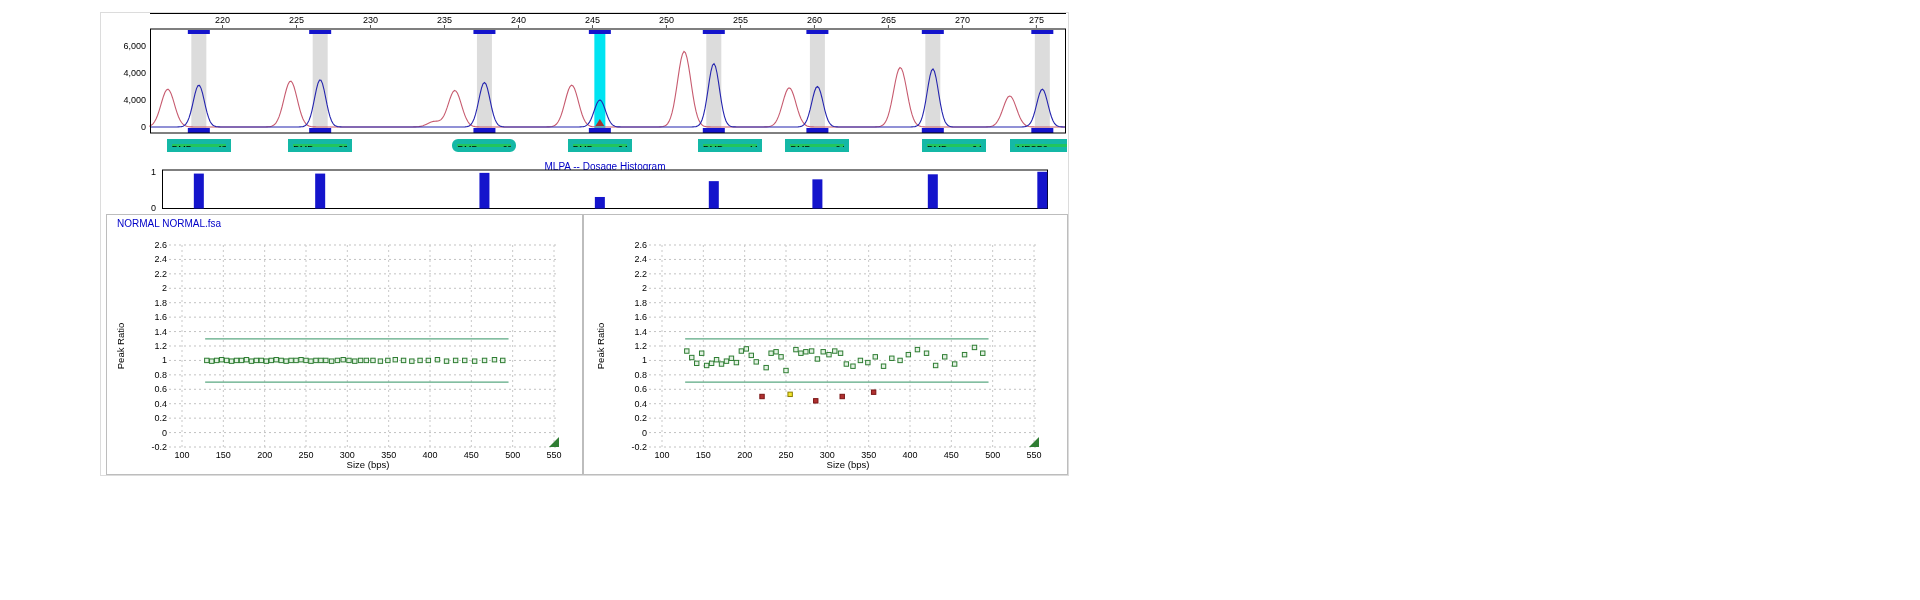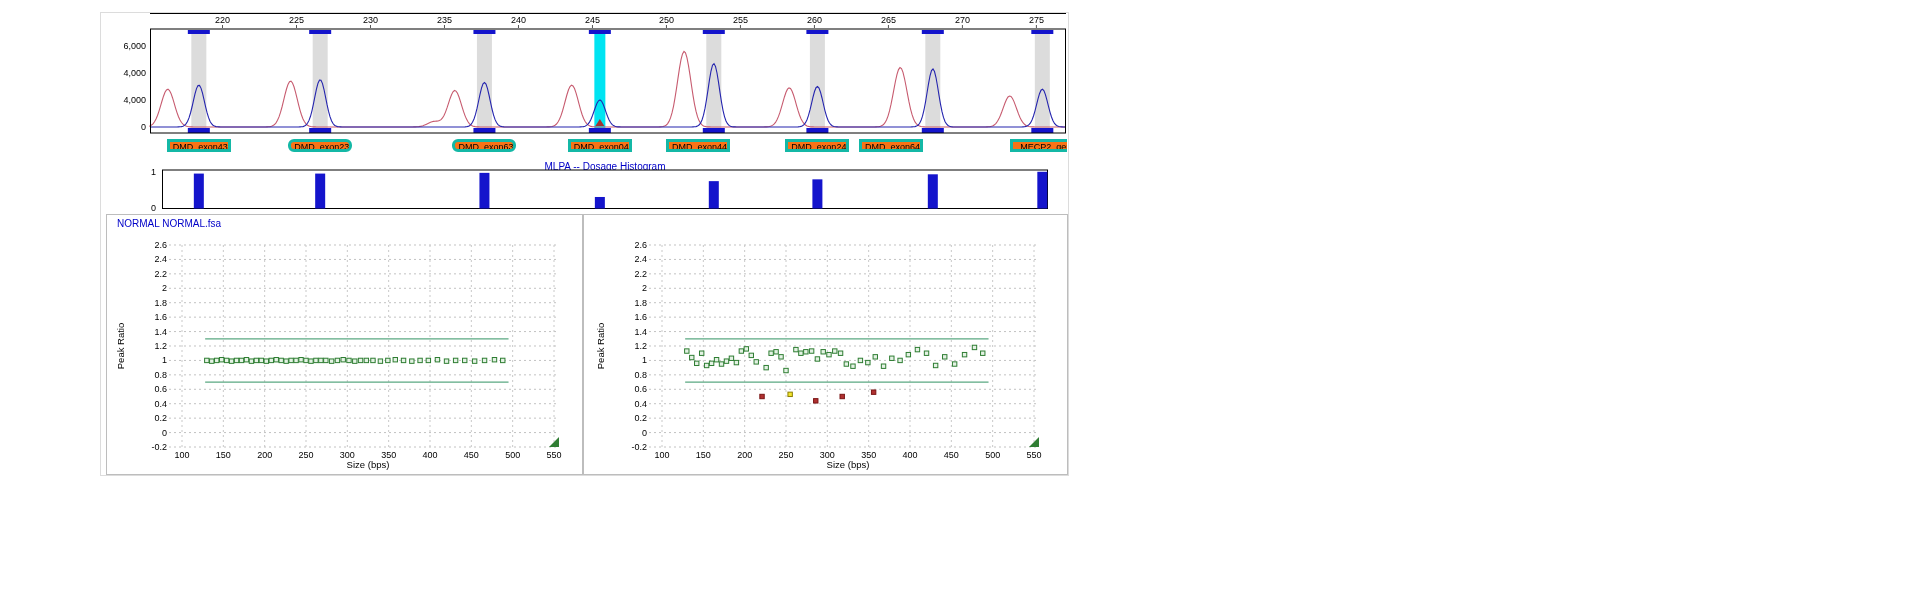--- a/index.html
+++ b/index.html
@@ -4,21 +4,21 @@
 <style>
   *{margin:0;padding:0;box-sizing:border-box}
   html,body{width:1920px;height:600px;background:#ffffff;font-family:"Liberation Sans",sans-serif;position:relative;overflow:hidden}
   svg{position:absolute;overflow:visible}
   svg text{font-family:"Liberation Sans",sans-serif}
   #frame{position:absolute;left:100px;top:12px;width:969px;height:464px;border:1px solid #dcdcdc;background:#fff}
   #trace-svg{left:150px;top:12px}
   .trace-ylab{position:absolute;left:102px;width:44px;text-align:right;font-size:9px;line-height:10px;color:#000}
   #ylab-0{top:41px}#ylab-1{top:68px}#ylab-2{top:95px}#ylab-3{top:122px}
   #bin-labels{position:absolute;left:150px;top:139px;width:917px;height:14px;overflow:hidden}
-  .bin-label{position:absolute;top:0;width:64px;height:13px;line-height:11px;font-size:9px;text-align:right;background:#f97316;border:3px solid #14b8a6;color:#000;overflow:hidden;white-space:nowrap;cursor:pointer}
+  .bin-label{position:absolute;top:0;width:64px;height:13px;line-height:11px;font-size:9px;text-align:center;background:#22c55e;border:5px solid #14b8a6;color:#000;overflow:hidden;white-space:nowrap;cursor:pointer}
   #hist-title{position:absolute;left:162px;top:161px;width:886px;text-align:center;font-size:10px;color:#0000c8}
   #hist-svg{left:162px;top:168px}
   .hist-ylab{position:absolute;left:110px;width:46px;text-align:right;font-size:9px;line-height:10px;color:#000}
   #hylab-1{top:167px}#hylab-0{top:203px}
   .panel{position:absolute;background:#fff;border:1px solid #bdbdbd}
   #panel-left{left:106px;top:214px;width:477px;height:261px}
   #panel-right{left:583px;top:214px;width:485px;height:261px}
   #sample-name{position:absolute;left:117px;top:218px;font-size:10px;color:#0000c8}
   #scatter-left{left:107px;top:215px}
   #scatter-right{left:584px;top:215px}
@@ -85,26 +85,26 @@
     <rect x="0.5" y="17" width="915" height="104" fill="none" stroke="#000"></rect>
   </svg>
 
 <div class="trace-ylab" id="ylab-0">6,000</div>
 <div class="trace-ylab" id="ylab-1">4,000</div>
 <div class="trace-ylab" id="ylab-2">4,000</div>
 <div class="trace-ylab" id="ylab-3">0</div>
 
 <div id="bin-labels">
     <div class="bin-label" style="left: 16.8336px;">DMD_exon43</div>
-    <div class="bin-label" style="left: 138.178px; border-radius: 6px;">DMD_exon23</div>
+    <div class="bin-label" style="left: 138.178px;">DMD_exon23</div>
     <div class="bin-label" style="left: 302.436px; border-radius: 6px;">DMD_exon63</div>
     <div class="bin-label" style="left: 417.861px;">DMD_exon04</div>
-    <div class="bin-label" style="left: 516px;">DMD_exon44</div>
+    <div class="bin-label" style="left: 548px;">DMD_exon44</div>
     <div class="bin-label" style="left: 635.393px;">DMD_exon24</div>
-    <div class="bin-label" style="left: 709px;">DMD_exon64</div>
+    <div class="bin-label" style="left: 772px;">DMD_exon64</div>
     <div class="bin-label" style="left: 860.323px;">MECP2_gen</div>
   </div>
 
 <div id="hist-title">MLPA -- Dosage Histogram</div>
 
 <div class="hist-ylab" id="hylab-1">1</div>
 <div class="hist-ylab" id="hylab-0">0</div>
 <svg id="hist-svg" width="886" height="44">
     <rect x="0.5" y="2" width="885" height="38.5" fill="#fff" stroke="#000"></rect>
     <rect x="31.833602584814372" y="5.579999999999998" width="10" height="34.92" fill="#1414cc"></rect>

